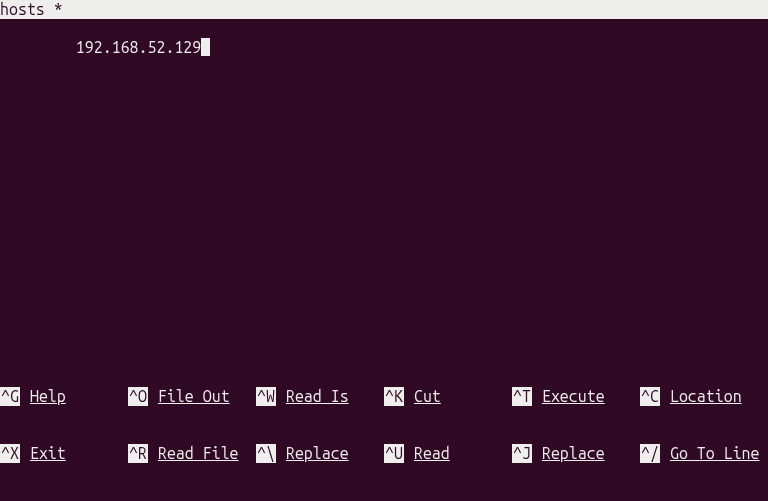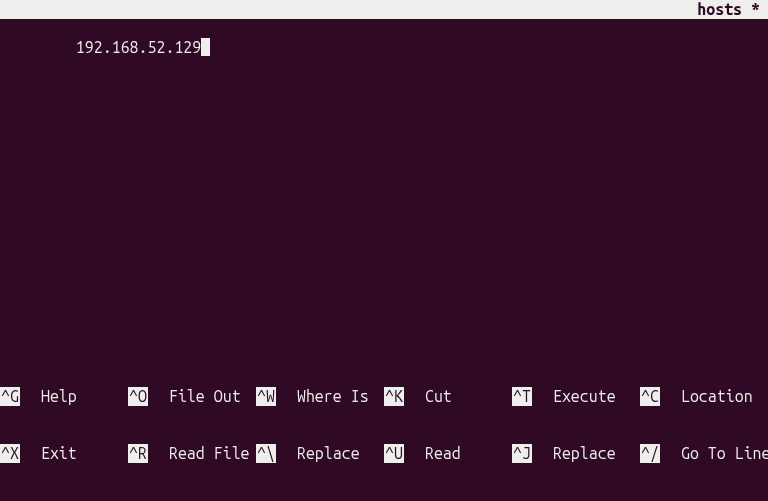--- a/index.html
+++ b/index.html
@@ -29,22 +29,21 @@
     position: relative;
     padding-right: 6px;
   }
   .titlebar .editor-name {
     padding-left: 12px;
   }
   .titlebar .filename {
     position: absolute;
     left: 0;
     right: 8px;
-    text-align: right;
-    font-weight: bold;
+    text-align: left;
   }
   .editor-area {
     flex: 1;
     position: relative;
     white-space: pre;
   }
   .editor-line {
     display: inline-block;
     margin-left: 40px;
   }
@@ -71,21 +70,22 @@
     min-width: 0;
   }
   .key {
     background: #eeeeec;
     color: #300a24;
     padding: 0 1px;
     white-space: pre;
   }
   .label {
     color: #eeeeec;
-    padding-left: 21px;
+    padding-left: 10px;
+    text-decoration: underline;
   }
 </style>
 </head>
 <body>
 
 <div class="screen">
 
   <div class="titlebar">
     <span class="filename">hosts *</span>
   </div>
@@ -99,21 +99,21 @@
       <div class="help-item">
         <span class="key">^G</span>
         <span class="label">Help</span>
       </div>
       <div class="help-item">
         <span class="key">^O</span>
         <span class="label">File Out</span>
       </div>
       <div class="help-item">
         <span class="key">^W</span>
-        <span class="label">Where Is</span>
+        <span class="label">Read Is</span>
       </div>
       <div class="help-item">
         <span class="key">^K</span>
         <span class="label">Cut</span>
       </div>
       <div class="help-item">
         <span class="key">^T</span>
         <span class="label">Execute</span>
       </div>
       <div class="help-item">

